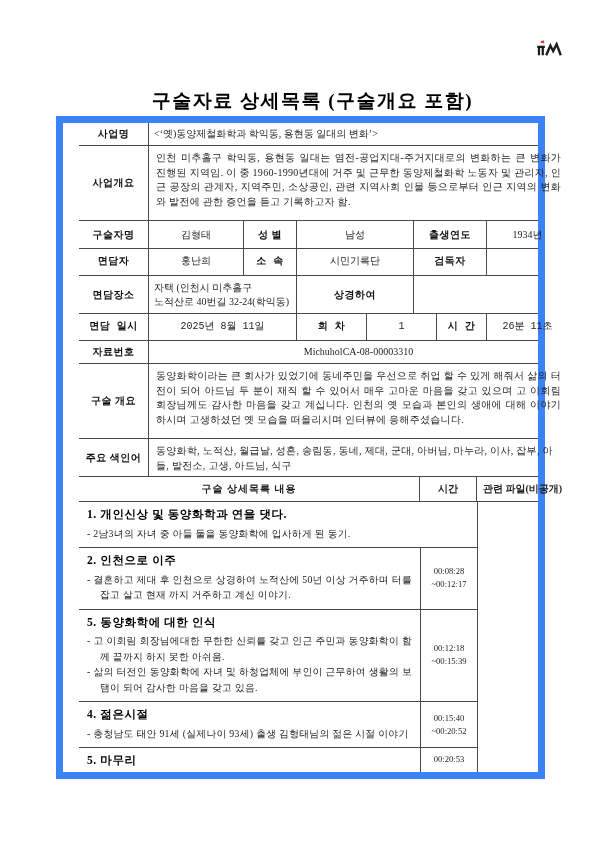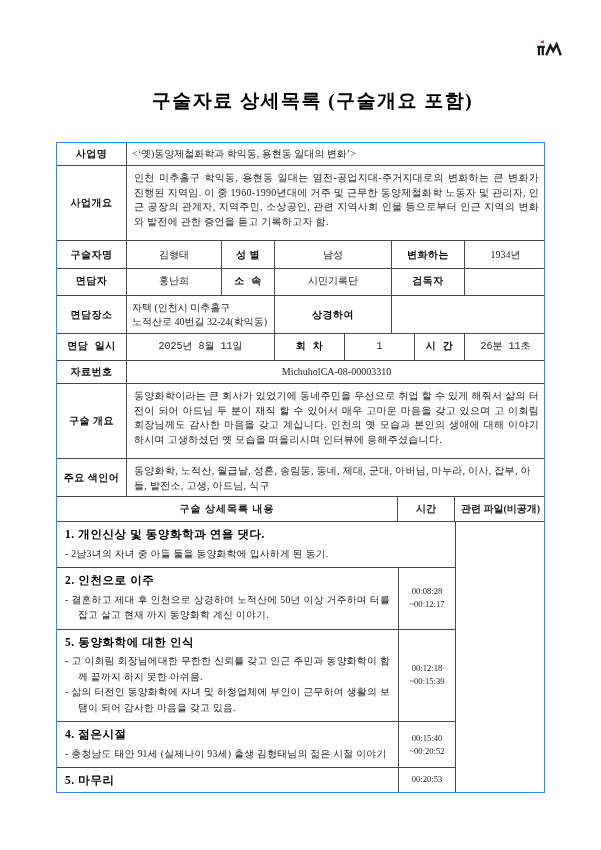--- a/index.html
+++ b/index.html
@@ -9,23 +9,23 @@
     color:#1d1d1d;
     -webkit-font-smoothing:antialiased;
   }
   .page{position:absolute;left:0;top:0;width:601px;height:850px;}
   .logo{position:absolute;right:38px;top:40px;width:28px;height:18px;}
   .doc-title{
     position:absolute;left:12px;top:88px;width:601px;
     text-align:center;font-size:19px;font-weight:bold;letter-spacing:1.5px;color:#000;
   }
   .tbl{
-    position:absolute;left:56px;top:142px;width:489px;
-    border:1px solid #3b82f6;box-sizing:border-box;
-    font-size:10px;line-height:1.35;
+    position:absolute;left:56px;top:116px;width:489px;
+    border:7px solid #3b82f6;box-sizing:border-box;
+    font-size:10px;line-height:1.35;padding-left:16px;
   }
   .row{display:flex;border-bottom:1px solid #4a4a4a;align-items:stretch;}
   .row:last-child{border-bottom:none;}
   .cell{
     box-sizing:border-box;border-right:1px solid #4a4a4a;
     display:flex;align-items:center;justify-content:center;
     padding:3px 5px;text-align:center;
   }
   .cell:last-child{border-right:none;}
   .lab{font-weight:bold;letter-spacing:0.5px;color:#111;}
@@ -94,21 +94,21 @@
     <div class="row h74">
       <div class="cell lab c70">사업개요</div>
       <div class="cell c419 para">인천 미추홀구 학익동, 용현동 일대는 염전-공업지대-주거지대로의 변화하는 큰 변화가 진행된 지역임. 이 중 1960-1990년대에 거주 및 근무한 동양제철화학 노동자 및 관리자, 인근 공장의 관계자, 지역주민, 소상공인, 관련 지역사회 인물 등으로부터 인근 지역의 변화와 발전에 관한 증언을 듣고 기록하고자 함.</div>
     </div>
 
     <div class="row h27">
       <div class="cell lab c70">구술자명</div>
       <div class="cell c95">김형태</div>
       <div class="cell lab c53">성 별</div>
       <div class="cell c117">남성</div>
-      <div class="cell lab c73">변화하는</div>
+      <div class="cell lab c73">출생연도</div>
       <div class="cell c81">1934년</div>
     </div>
 
     <div class="row h26">
       <div class="cell lab c70">면담자</div>
       <div class="cell c95">홍난희</div>
       <div class="cell lab c53">소 속</div>
       <div class="cell c117">시민기록단</div>
       <div class="cell lab c73">검독자</div>
       <div class="cell c81"></div>
@@ -164,21 +164,21 @@
       <div class="sec-subs">
                 <div class="sub-item">- 2남3녀의 자녀 중 아들 둘을 동양화학에 입사하게 된 동기.</div>
               </div>
     </div>
   </div>
 
   <div class="sec">
     <div class="sec-main">
       <div class="sec-title">2. 인천으로 이주</div>
       <div class="sec-subs">
-                <div class="sub-item">- 결혼하고 제대 후 인천으로 상경하여 노적산에 50년 이상 거주하며 터를 잡고 살고 현재 까지 동양화학 계신 이야기.</div>
+                <div class="sub-item">- 결혼하고 제대 후 인천으로 상경하여 노적산에 50년 이상 거주하며 터를 잡고 살고 현재 까지 거주하고 계신 이야기.</div>
               </div>
     </div>
     <div class="sec-time">
       <div>00:08:28</div>
       <div>~00:12:17</div>
     </div>
   </div>
 
   <div class="sec">
     <div class="sec-main">

